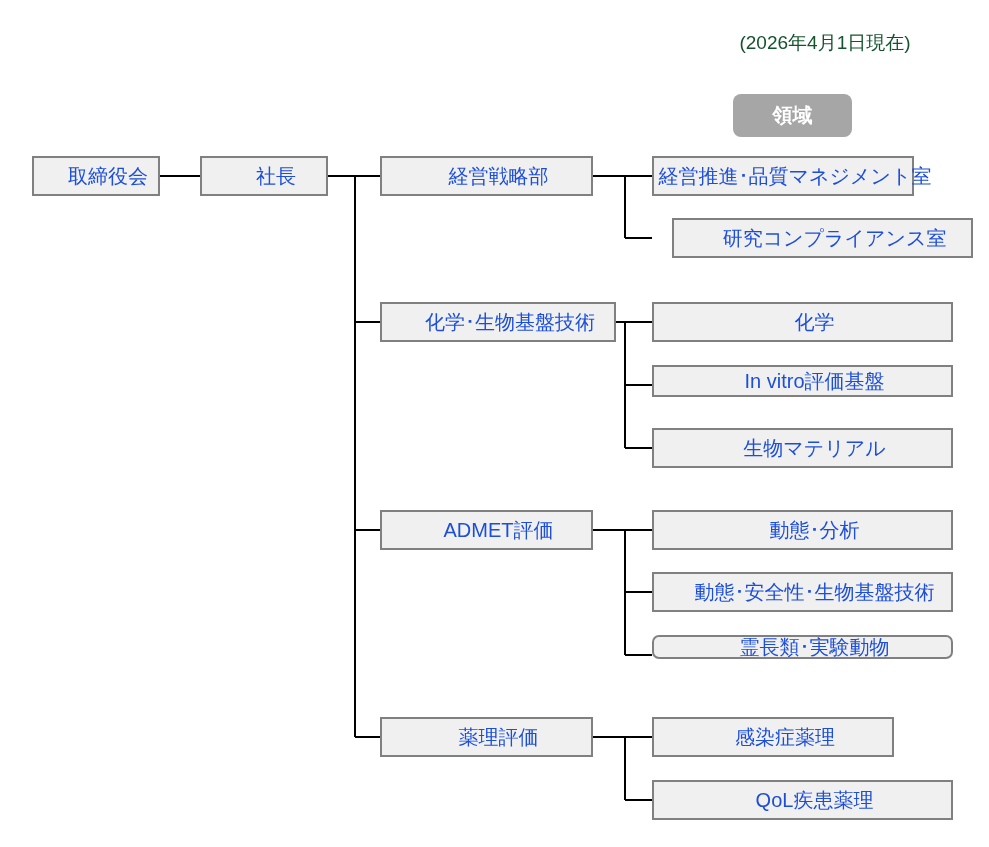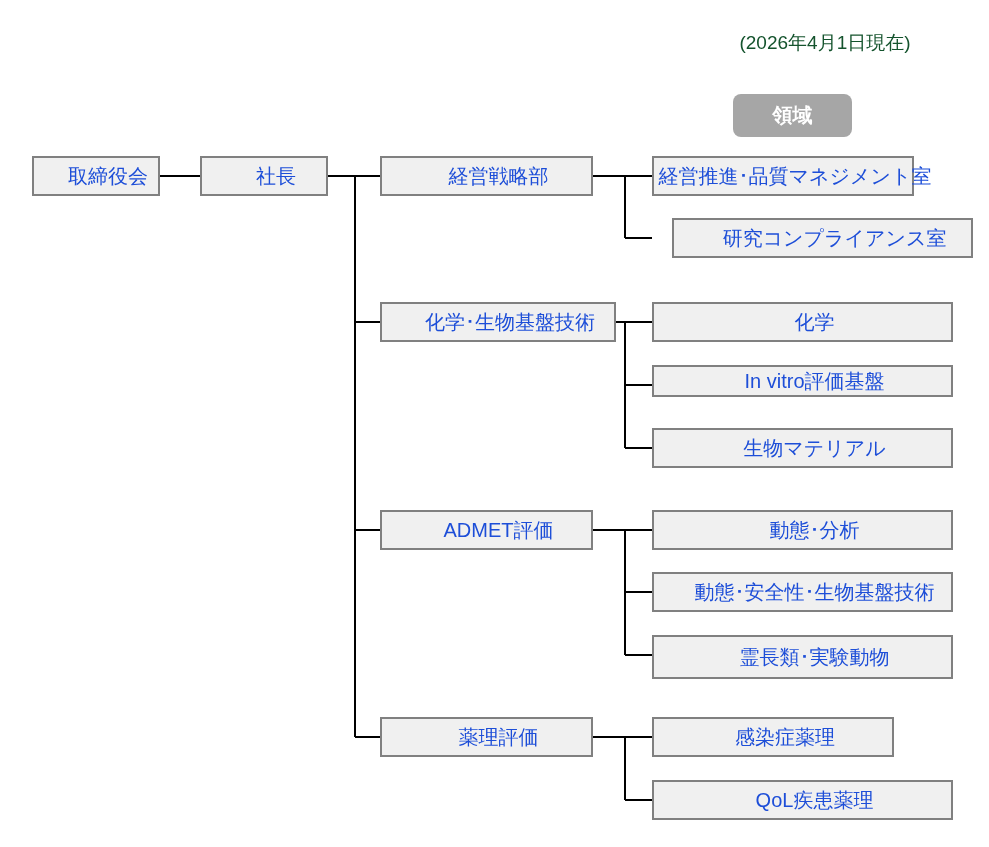--- a/index.html
+++ b/index.html
@@ -69,21 +69,21 @@
   .n-g2 { left: 380px; top: 510px; width: 213px; height: 40px; }
   .n-g3 { left: 380px; top: 717px; width: 213px; height: 40px; }
   
   .n-c00 { left: 652px; top: 156px; width: 262px; height: 40px; }
   .n-c01 { left: 652px; top: 218px; width: 301px; height: 40px; margin-left: 20px; }
   .n-c10 { left: 652px; top: 302px; width: 301px; height: 40px; }
   .n-c11 { left: 652px; top: 365px; width: 301px; height: 32px; }
   .n-c12 { left: 652px; top: 428px; width: 301px; height: 40px; }
   .n-c20 { left: 652px; top: 510px; width: 301px; height: 40px; }
   .n-c21 { left: 652px; top: 572px; width: 301px; height: 40px; }
-  .n-c22 { left: 652px; top: 635px; width: 301px; height: 44px; }
+  .n-c22 { left: 652px; top: 635px; width: 301px; height: 24px; border-radius: 7px; }
   .n-c30 { left: 652px; top: 717px; width: 242px; height: 40px; }
   .n-c31 { left: 652px; top: 780px; width: 301px; height: 40px; }
   
   .b-integrated { left: 428px; top: 94px; width: 118px; height: 43px; }
   .b-domain     { left: 733px; top: 94px; width: 119px; height: 43px; }
 </style>
 </head>
 <body>
 
 <div id="canvas">

